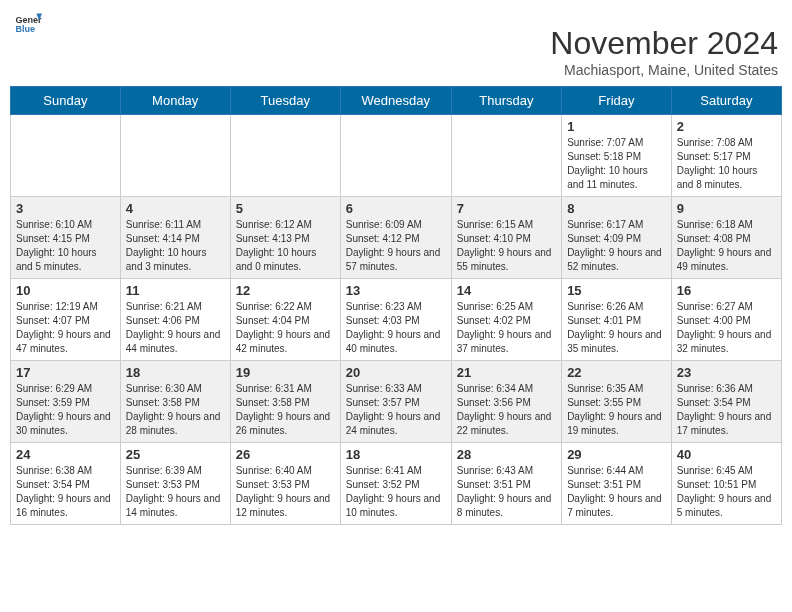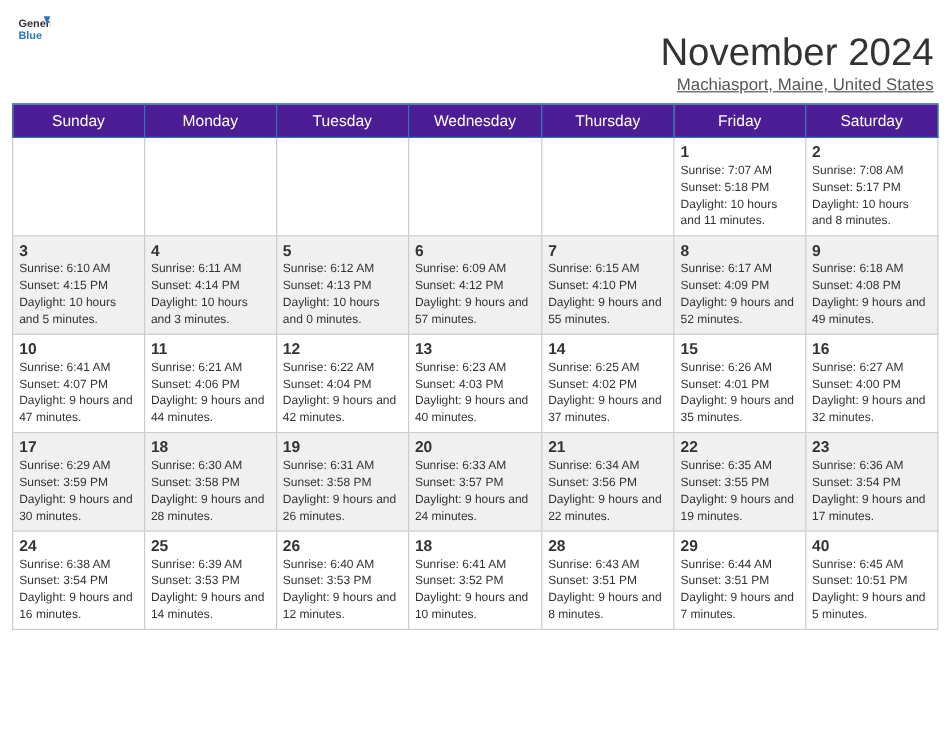--- a/index.html
+++ b/index.html
@@ -31,29 +31,28 @@
     }
     .month-title {
       font-size: 32px;
       color: #333;
       font-weight: normal;
       margin-top: 15px;
     }
     .subtitle {
       font-size: 14px;
       color: #555;
-      text-decoration: underline;
     }
     .calendar {
       width: 100%;
       border-collapse: collapse;
       border: 1px solid #ccc;
     }
     .calendar th {
-      background: #4c1d95;
+      background: #0369a1;
       color: #fff;
       text-align: center;
       font-size: 13px;
       padding: 6px 4px;
       border: 1px solid #2e75b6;
       font-weight: normal;
     }
     .calendar td {
       border: 1px solid #ccc;
       vertical-align: top;
@@ -170,21 +169,21 @@
         <td>
           <span class="day-num">9</span>
           <div class="day-info">Sunrise: 6:18 AM
 Sunset: 4:08 PM
 Daylight: 9 hours and 49 minutes.</div>
         </td>
       </tr>
       <tr>
         <td>
           <span class="day-num">10</span>
-          <div class="day-info">Sunrise: 6:41 AM
+          <div class="day-info">Sunrise: 12:19 AM
 Sunset: 4:07 PM
 Daylight: 9 hours and 47 minutes.</div>
         </td>
         <td>
           <span class="day-num">11</span>
           <div class="day-info">Sunrise: 6:21 AM
 Sunset: 4:06 PM
 Daylight: 9 hours and 44 minutes.</div>
         </td>
         <td>

